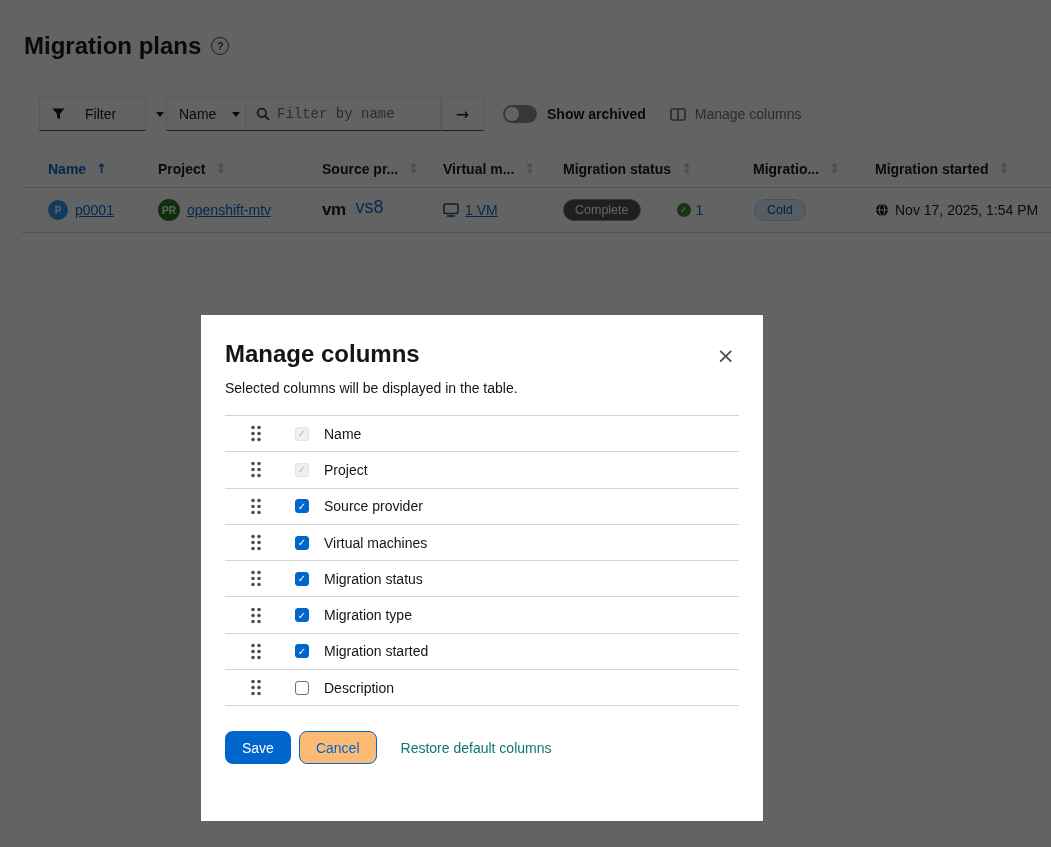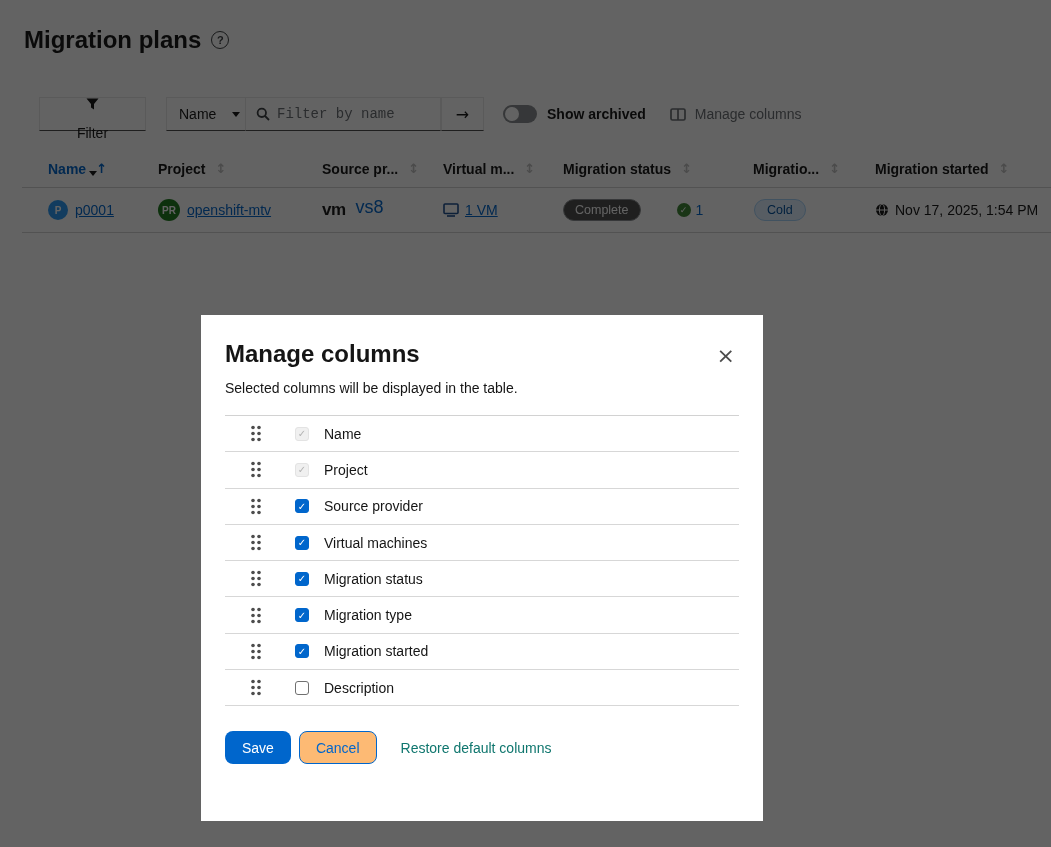--- a/index.html
+++ b/index.html
@@ -1,26 +1,26 @@
 <!DOCTYPE html>
 <html><head>
 <meta charset="utf-8">
 <style>
   * { margin:0; padding:0; box-sizing:border-box; }
   html,body { width:1051px; height:847px; overflow:hidden; }
   body { font-family:"Liberation Sans", sans-serif; background:#fff; position:relative; color:#151515; }
 
   
   .page { position:absolute; inset:0; background:#fff; }
-  .page-title { position:absolute; left:24px; top:26px; font-size:24px; font-weight:700; display:flex; align-items:center; gap:10px; }
+  .page-title { position:absolute; left:24px; top:32px; font-size:24px; font-weight:700; display:flex; align-items:center; gap:10px; }
   .help-icon { width:18px; height:18px; border:1.6px solid #3c3f42; border-radius:50%; font-size:11px; font-weight:700; color:#3c3f42; display:inline-flex; align-items:center; justify-content:center; }
 
   .toolbar { position:absolute; left:39px; top:97px; height:34px; display:flex; align-items:center; }
   .ctl { height:34px; background:#fff; border:1px solid #e7e7e7; border-bottom:1px solid #4d4d4d; display:flex; align-items:center; font-size:14px; }
-  .filter-toggle { width:107px; padding:0 12px; gap:15px; margin-right:20px; cursor:pointer;flex-direction:column; }
+  .filter-toggle { width:107px; padding:0 12px; gap:20px; margin-right:20px; cursor:pointer; }
   .filter-toggle .grow { flex:1; }
   .caret { width:0; height:0; border-left:4px solid transparent; border-right:4px solid transparent; border-top:5px solid #151515; }
   .attr-select { width:80px; padding:0 12px; gap:8px; cursor:pointer; }
   .attr-select .grow { flex:1; }
   .search-box { width:195px; padding:0 10px; gap:7px; border-left:none; }
   .search-box input { border:none; outline:none; font-size:14px; width:100%; color:#151515; font-family:Liberation Mono, monospace; background:transparent; }
   .search-box input::placeholder { color:#6a6e73; }
   .submit-btn { width:43px; justify-content:center; border-left:1px solid #e7e7e7; font-size:16px; cursor:pointer; font-family:"DejaVu Sans",sans-serif; }
   .switch { width:34px; height:18px; border-radius:9px; background:#8a8d90; position:relative; margin-left:19px; cursor:pointer; flex:none; }
   .switch .knob { position:absolute; left:2px; top:2px; width:14px; height:14px; border-radius:50%; background:#fff; }

